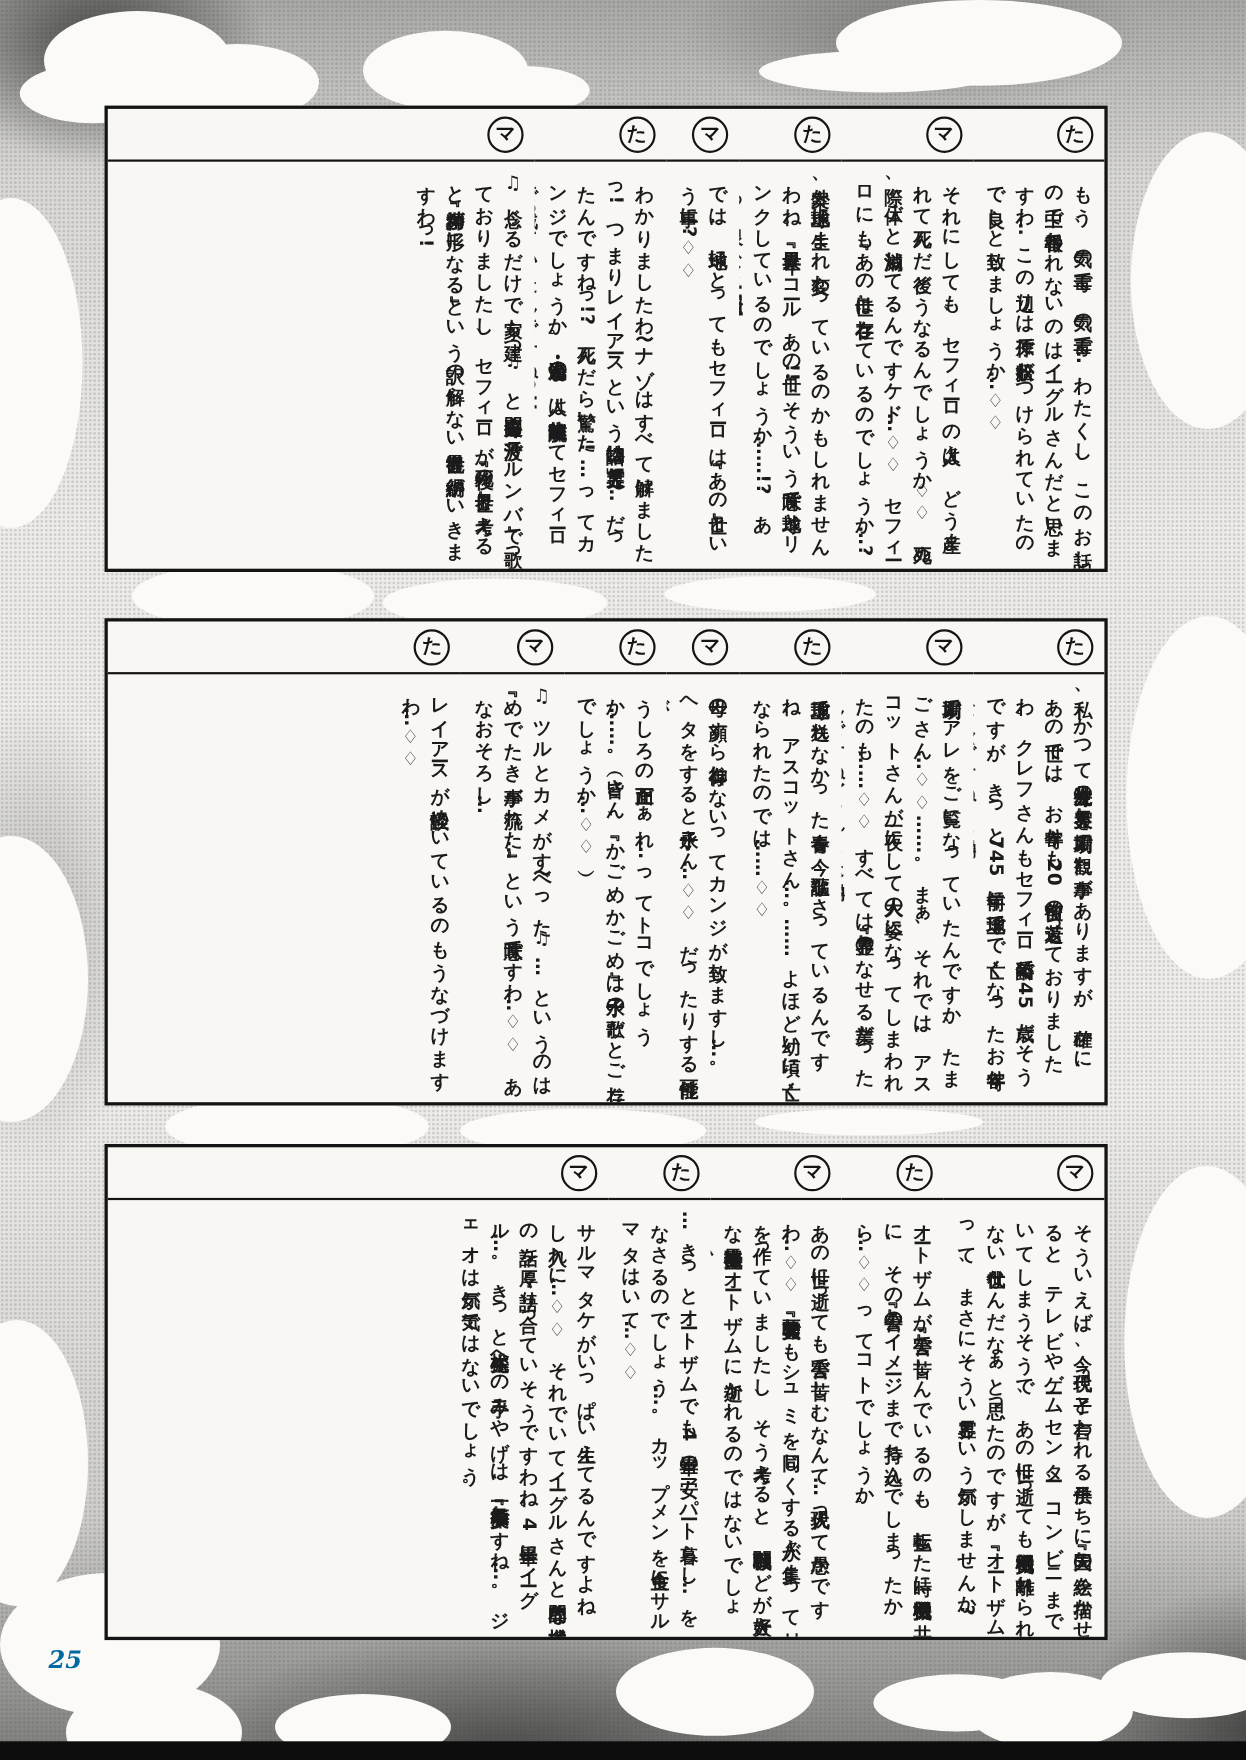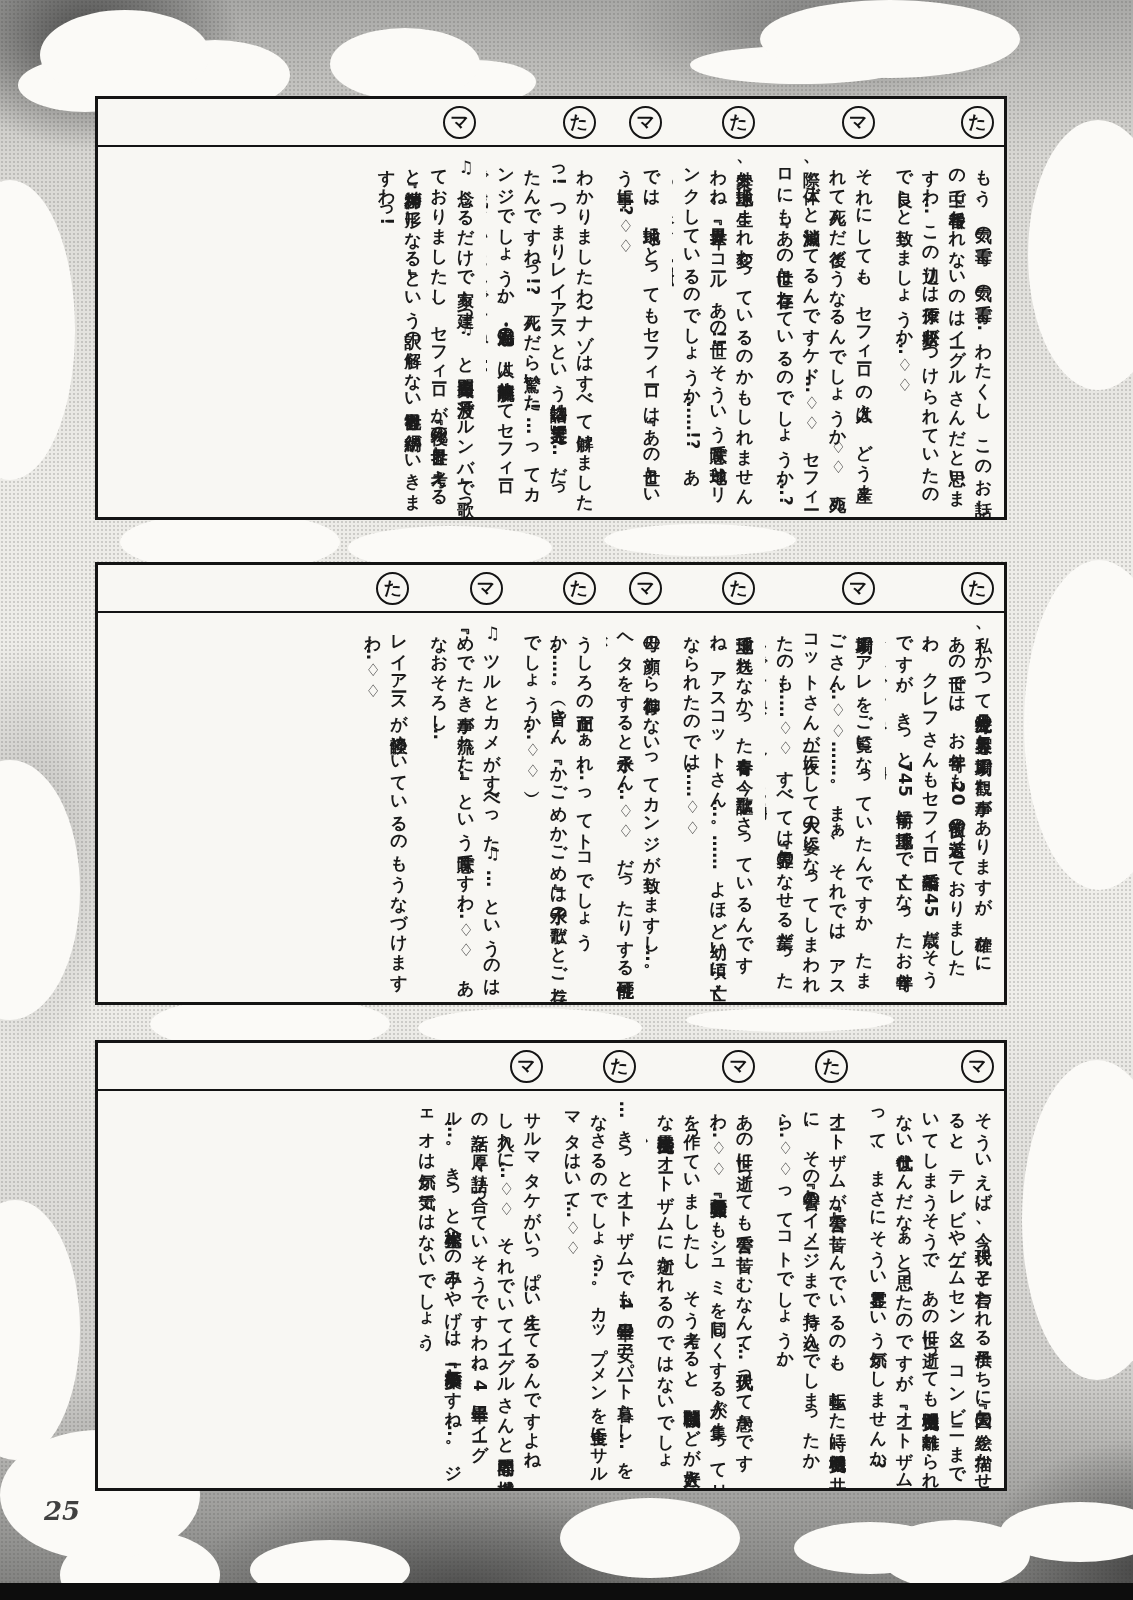--- a/index.html
+++ b/index.html
@@ -65,21 +65,21 @@
   }
   .utt-text{
     flex:1;writing-mode:vertical-rl;text-orientation:mixed;
     padding:10px 7px 6px 7px;
     font-size:17px;line-height:1.55;font-weight:700;color:#1b1b1b;
     letter-spacing:.5px;overflow:hidden;
   }
   .page-number{
     position:absolute;left:44px;top:1496px;
     font-family:"DejaVu Serif",serif;font-style:italic;
-    font-size:26px;font-weight:700;color:#404040;
+    font-size:22px;font-weight:700;color:#0369a1;
   }
 </style>
 </head>
 <body>
 
 <div class="bg">
   <div class="dots"></div>
   <div class="shade sh1"></div>
   <div class="shade sh2"></div>
   <div class="shade sh3"></div>

